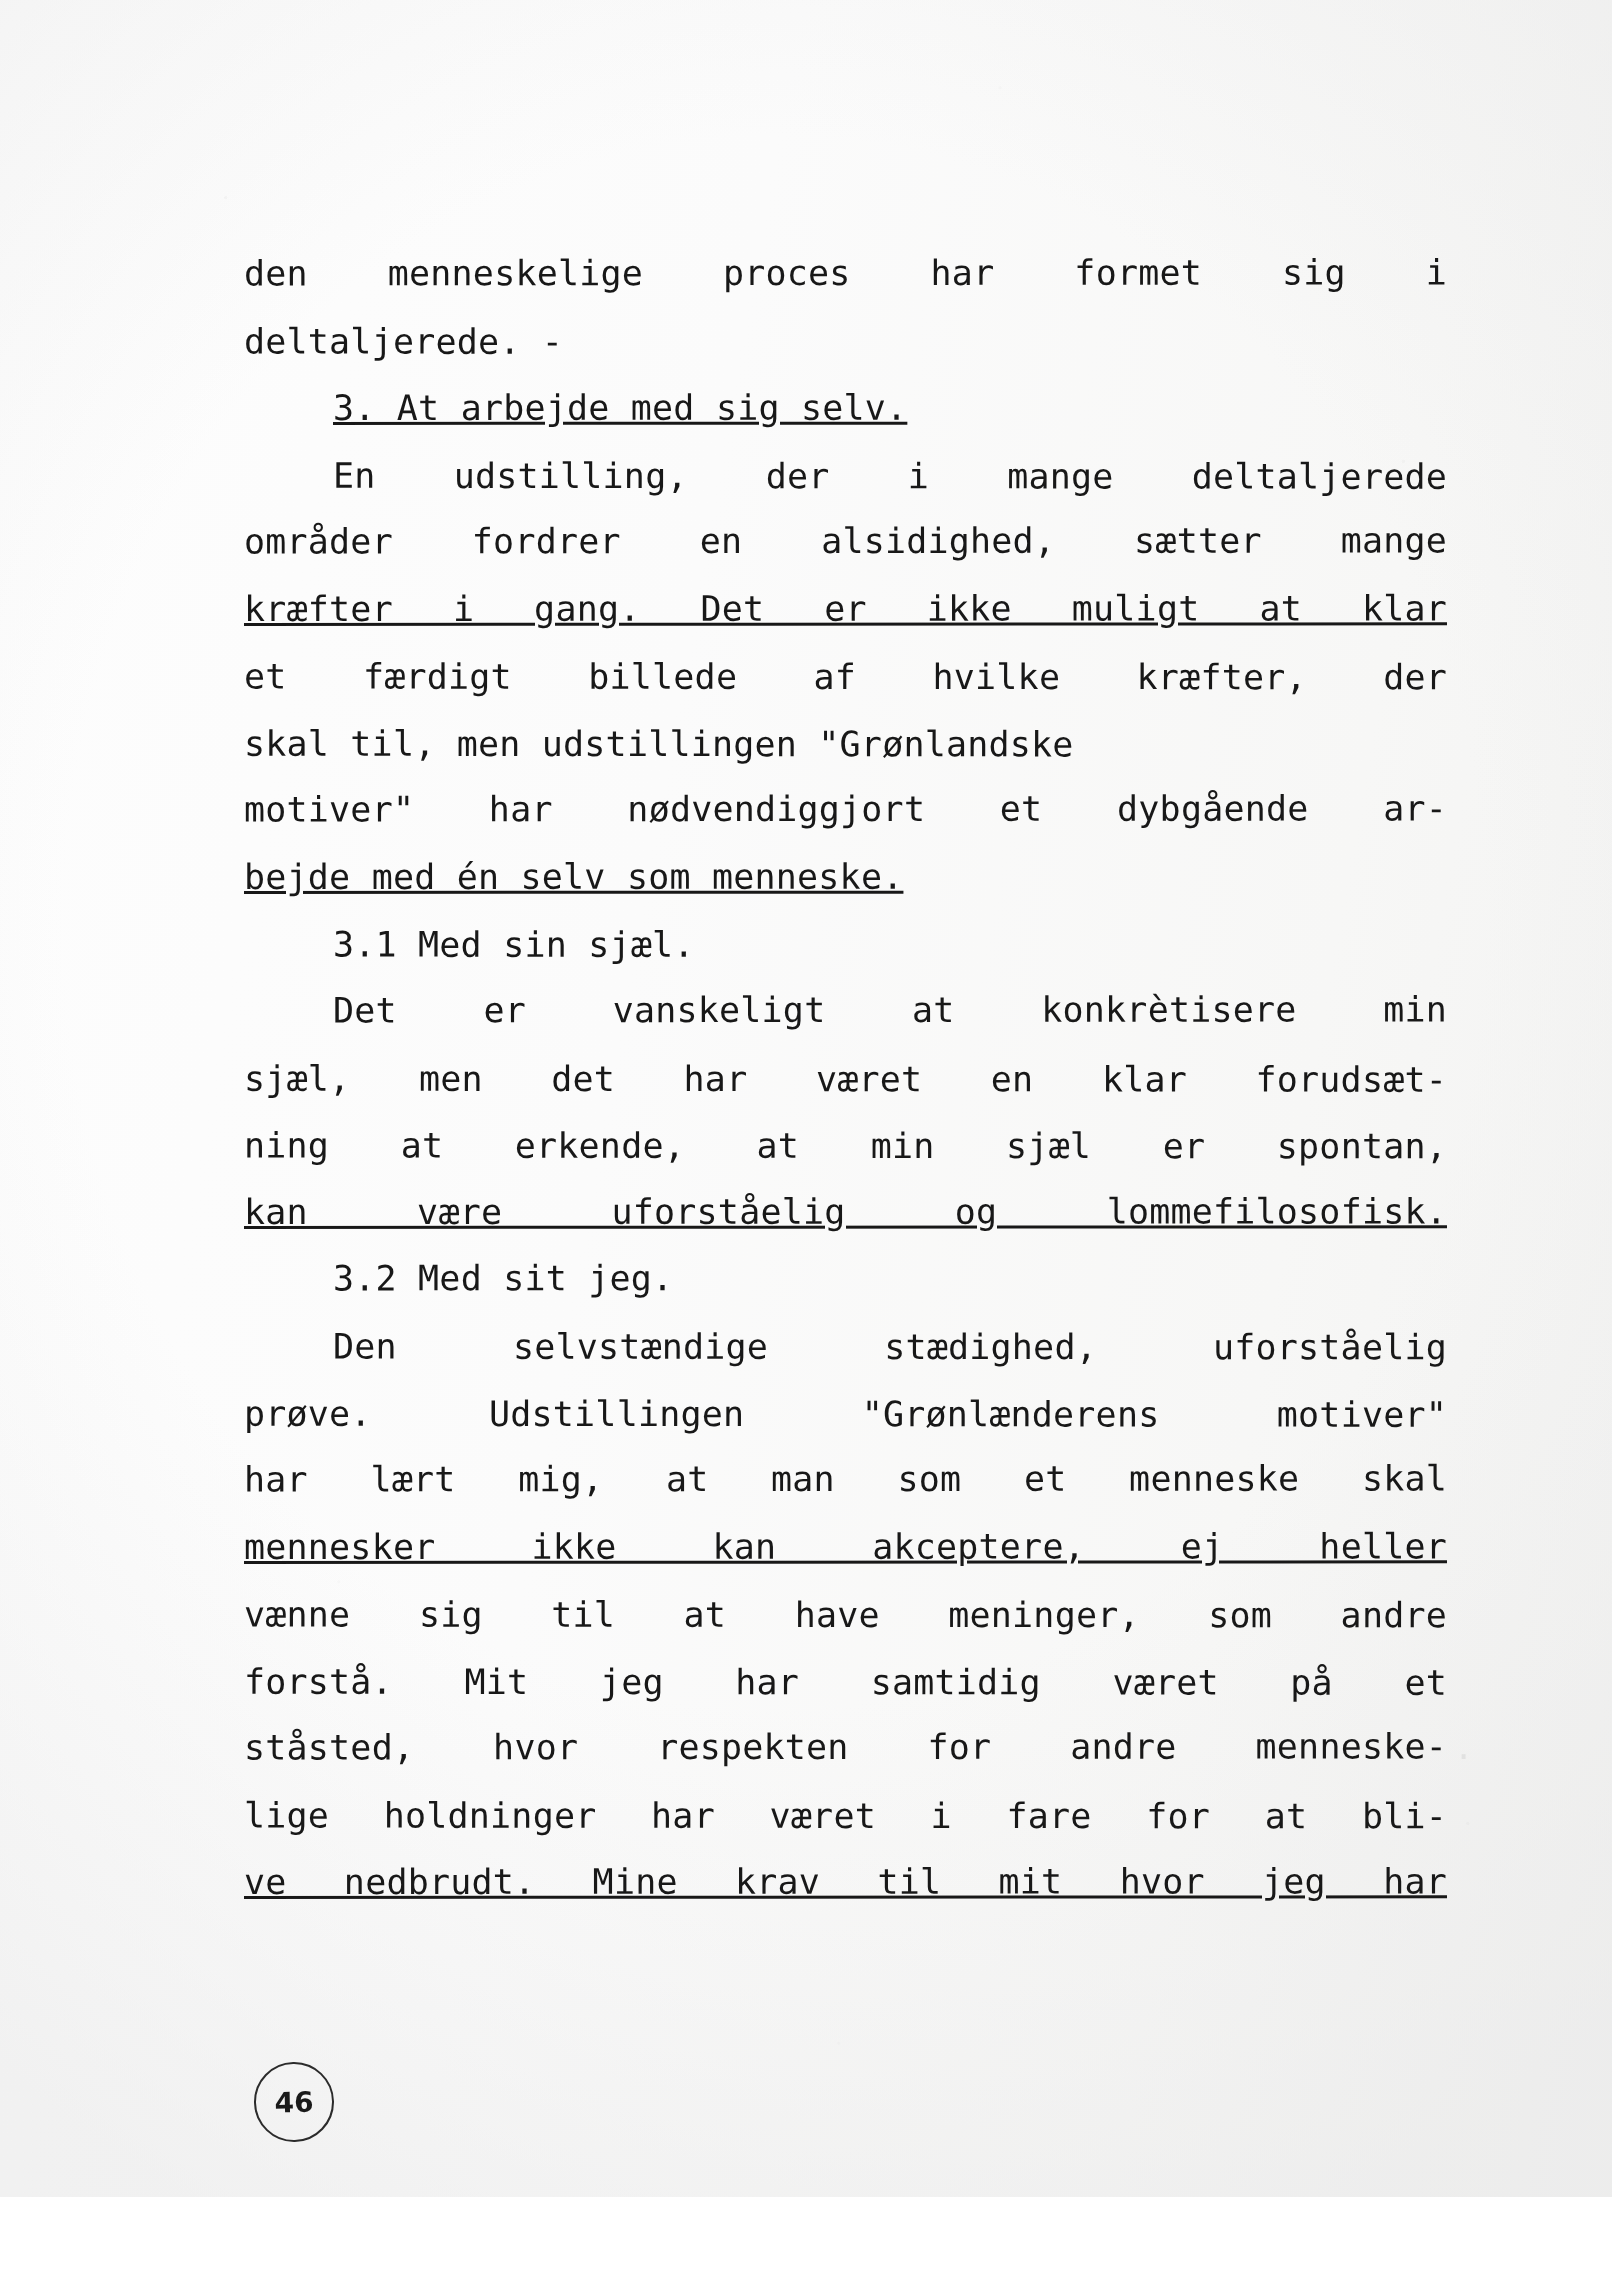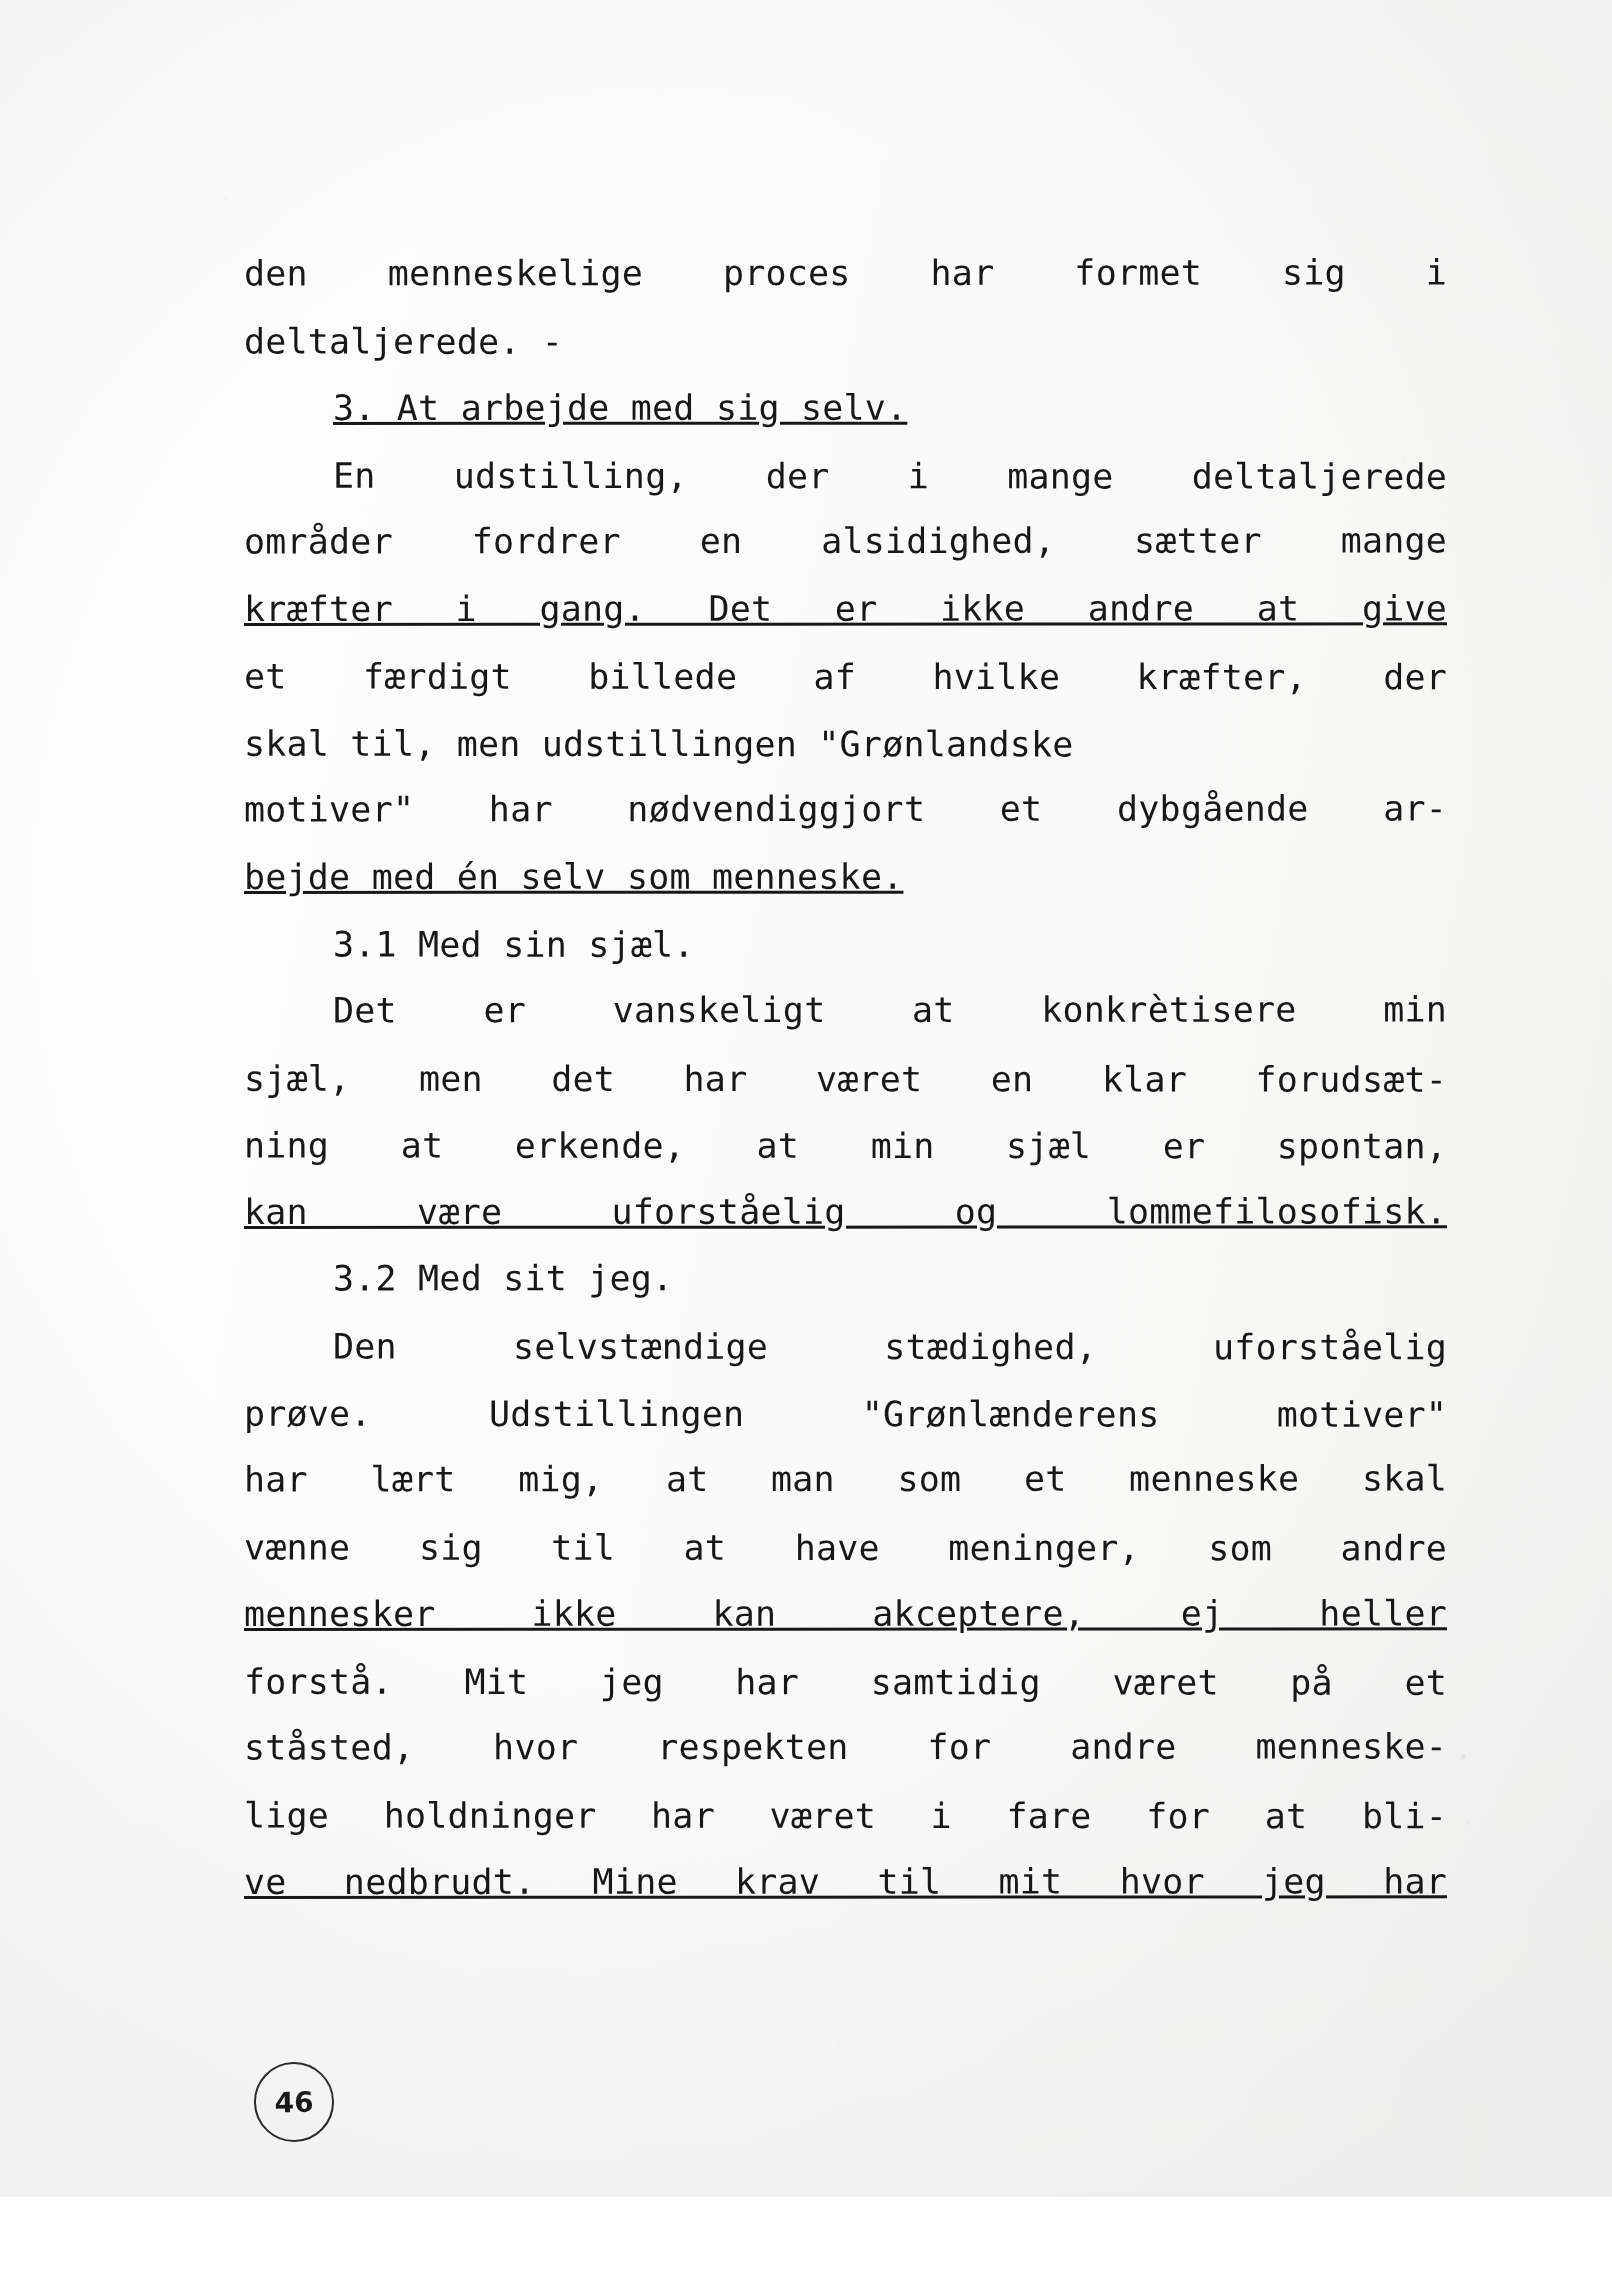--- a/index.html
+++ b/index.html
@@ -121,36 +121,36 @@
   <div class="ghost" style="left:914px; top:177px;"> </div>
   <div class="ghost" style="left:1398px; top:690px;"> </div>
   <div class="ghost" style="left:1454px; top:1729px;">.</div>
 
   <div id="text-block">
     <div class="line just j1">den menneskelige proces har formet sig i</div>
     <div class="line j2">deltaljerede. -</div>
     <div class="line indent-head j3">3. At arbejde med sig selv.</div>
     <div class="line just indent j4">En udstilling, der i mange deltaljerede</div>
     <div class="line just j1">områder fordrer en alsidighed, sætter mange</div>
-    <div class="line just j3">kræfter i gang. Det er ikke andre at give</div>
+    <div class="line just j3">kræfter i gang. Det er ikke muligt at klar</div>
     <div class="line just j2">et færdigt billede af hvilke kræfter, der</div>
     <div class="line j4">skal til, men udstillingen "Grønlandske</div>
     <div class="line just j1">motiver" har nødvendiggjort et dybgående ar-</div>
     <div class="line j3">bejde med én selv som menneske.</div>
     <div class="line indent-head j2">3.1 Med sin sjæl.</div>
     <div class="line just indent j1">Det er vanskeligt at konkrètisere min</div>
     <div class="line just j4">sjæl, men det har været en klar forudsæt-</div>
     <div class="line just j2">ning at erkende, at min sjæl er spontan,</div>
     <div class="line just j3">kan være uforståelig og lommefilosofisk.</div>
     <div class="line indent-head j1">3.2 Med sit jeg.</div>
     <div class="line just indent j2">Den selvstændige stædighed, uforståelig</div>
     <div class="line just j4">prøve. Udstillingen "Grønlænderens motiver"</div>
     <div class="line just j1">har lært mig, at man som et menneske skal</div>
+    <div class="line just j3">mennesker ikke kan akceptere, ej heller</div>
     <div class="line just j2">vænne sig til at have meninger, som andre</div>
-    <div class="line just j3">mennesker ikke kan akceptere, ej heller</div>
     <div class="line just j4">forstå. Mit jeg har samtidig været på et</div>
     <div class="line just j1">ståsted, hvor respekten for andre menneske-</div>
     <div class="line just j2">lige holdninger har været i fare for at bli-</div>
     <div class="line just j3">ve nedbrudt. Mine krav til mit hvor jeg har</div>
   </div>
 
   <div id="page-number-badge">
     <span>46</span>
   </div>
 

